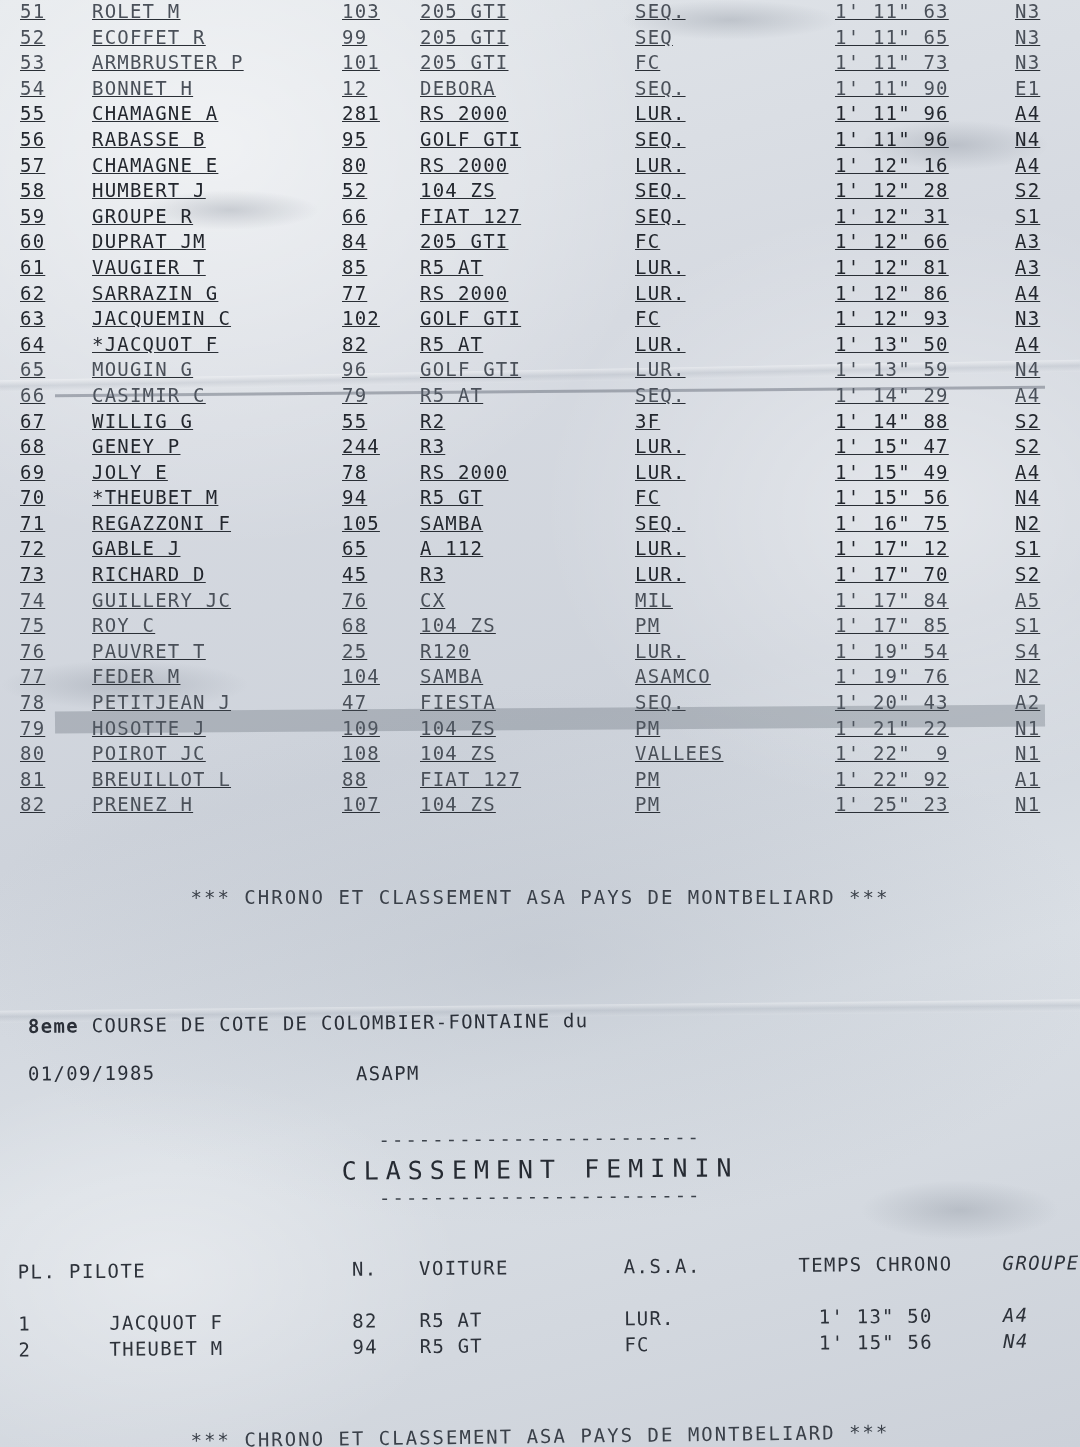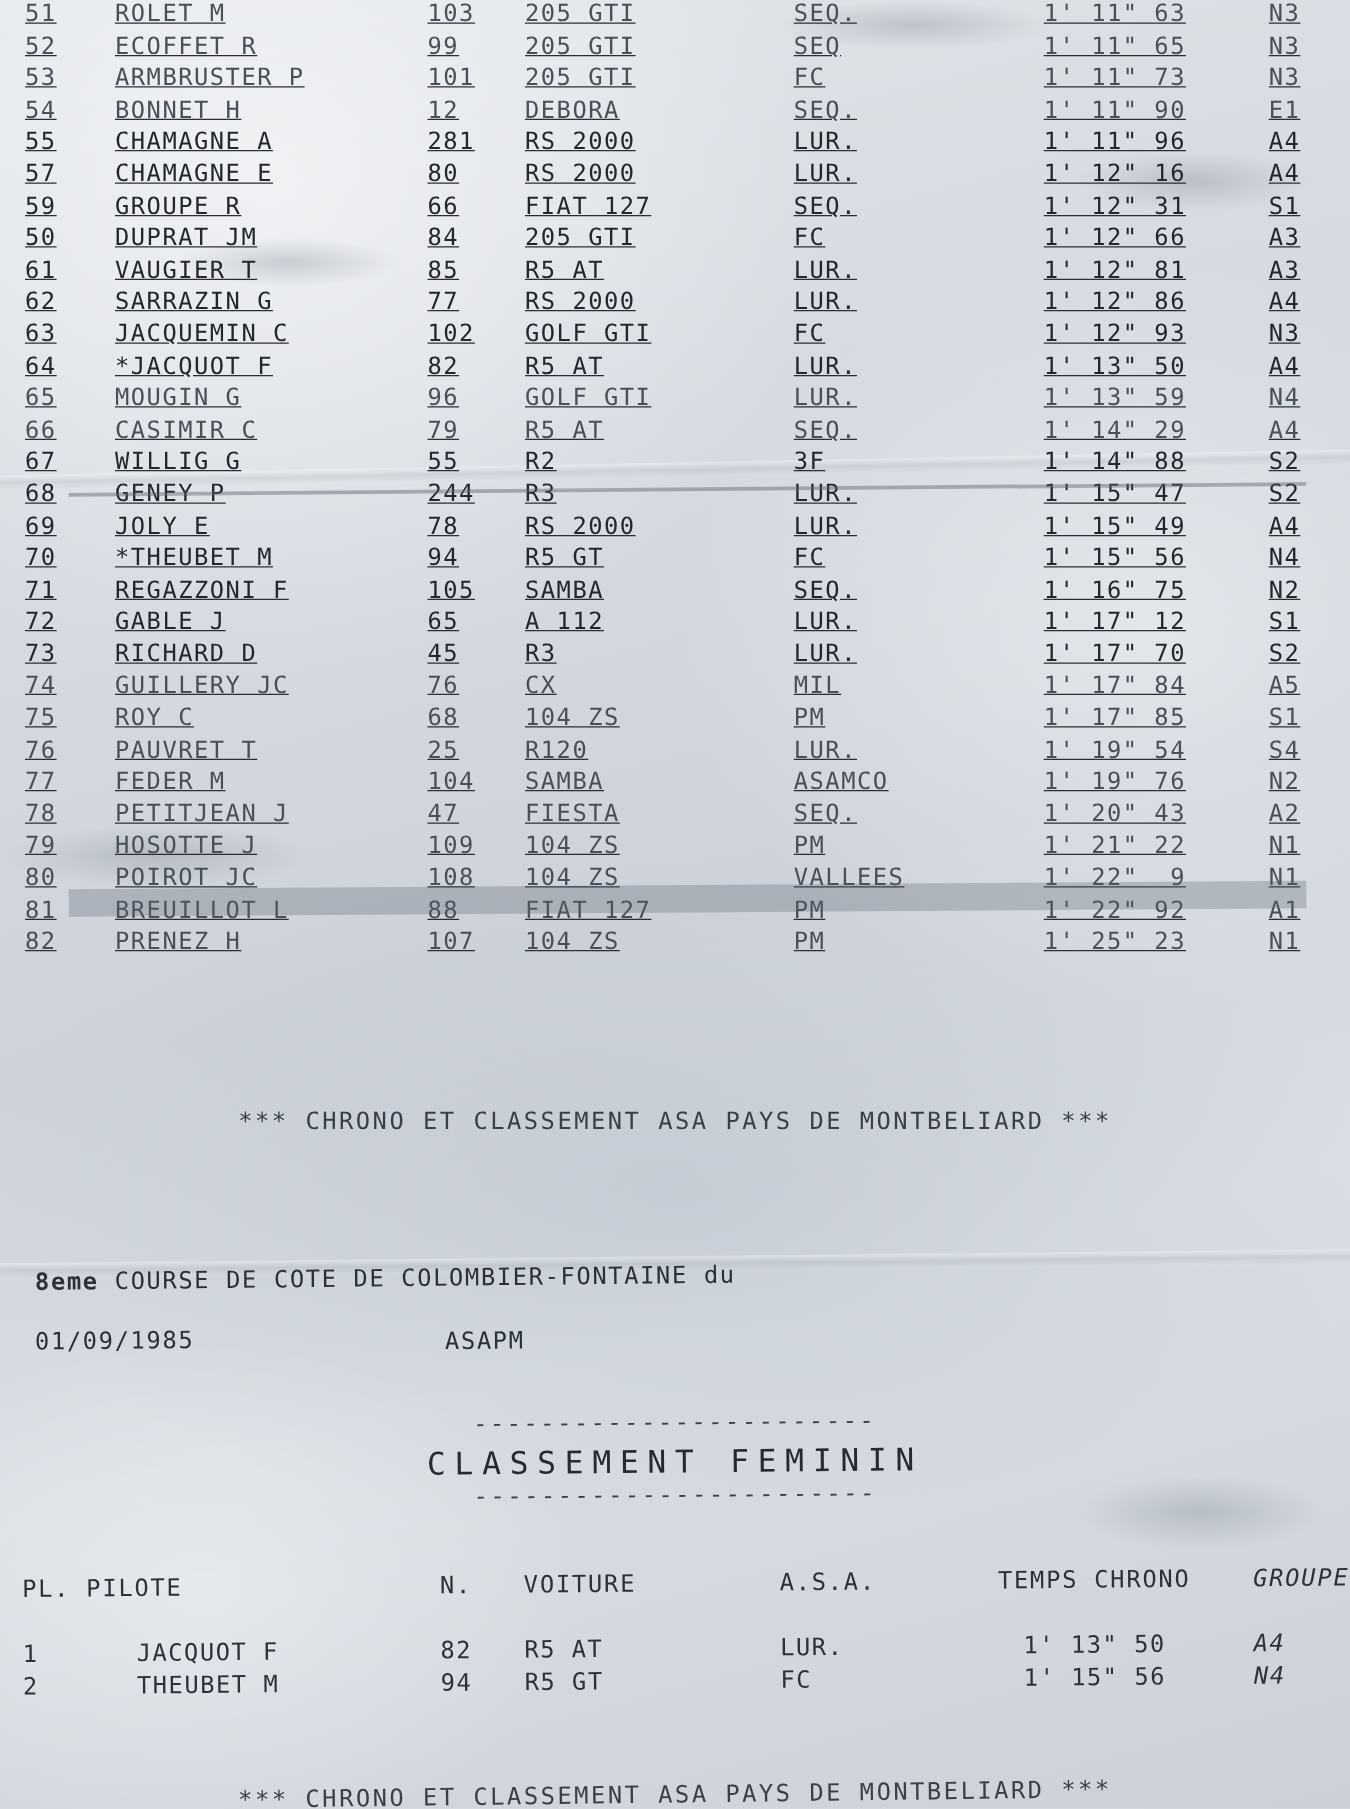--- a/index.html
+++ b/index.html
@@ -217,39 +217,57 @@
         <tr class="row-hl">
           <td class="c-pl">55</td>
           <td class="c-name">CHAMAGNE A</td>
           <td class="c-num">281</td>
           <td class="c-car">RS 2000</td>
           <td class="c-asa">LUR.</td>
           <td class="c-time">1' 11" 96</td>
           <td class="c-grp">A4</td>
         </tr>
         <tr class="row-hl">
+          <td class="c-pl">56</td>
+          <td class="c-name">RABASSE B</td>
+          <td class="c-num">95</td>
+          <td class="c-car">GOLF GTI</td>
+          <td class="c-asa">SEQ.</td>
+          <td class="c-time">1' 11" 96</td>
+          <td class="c-grp">N4</td>
+        </tr>
+        <tr class="row-hl">
           <td class="c-pl">57</td>
           <td class="c-name">CHAMAGNE E</td>
           <td class="c-num">80</td>
           <td class="c-car">RS 2000</td>
           <td class="c-asa">LUR.</td>
           <td class="c-time">1' 12" 16</td>
           <td class="c-grp">A4</td>
         </tr>
         <tr class="row-hl">
+          <td class="c-pl">58</td>
+          <td class="c-name">HUMBERT J</td>
+          <td class="c-num">52</td>
+          <td class="c-car">104 ZS</td>
+          <td class="c-asa">SEQ.</td>
+          <td class="c-time">1' 12" 28</td>
+          <td class="c-grp">S2</td>
+        </tr>
+        <tr class="row-hl">
           <td class="c-pl">59</td>
           <td class="c-name">GROUPE R</td>
           <td class="c-num">66</td>
           <td class="c-car">FIAT 127</td>
           <td class="c-asa">SEQ.</td>
           <td class="c-time">1' 12" 31</td>
           <td class="c-grp">S1</td>
         </tr>
         <tr class="row-hl">
-          <td class="c-pl">50</td>
+          <td class="c-pl">60</td>
           <td class="c-name">DUPRAT JM</td>
           <td class="c-num">84</td>
           <td class="c-car">205 GTI</td>
           <td class="c-asa">FC</td>
           <td class="c-time">1' 12" 66</td>
           <td class="c-grp">A3</td>
         </tr>
         <tr class="row-hl">
           <td class="c-pl">61</td>
           <td class="c-name">VAUGIER T</td>

